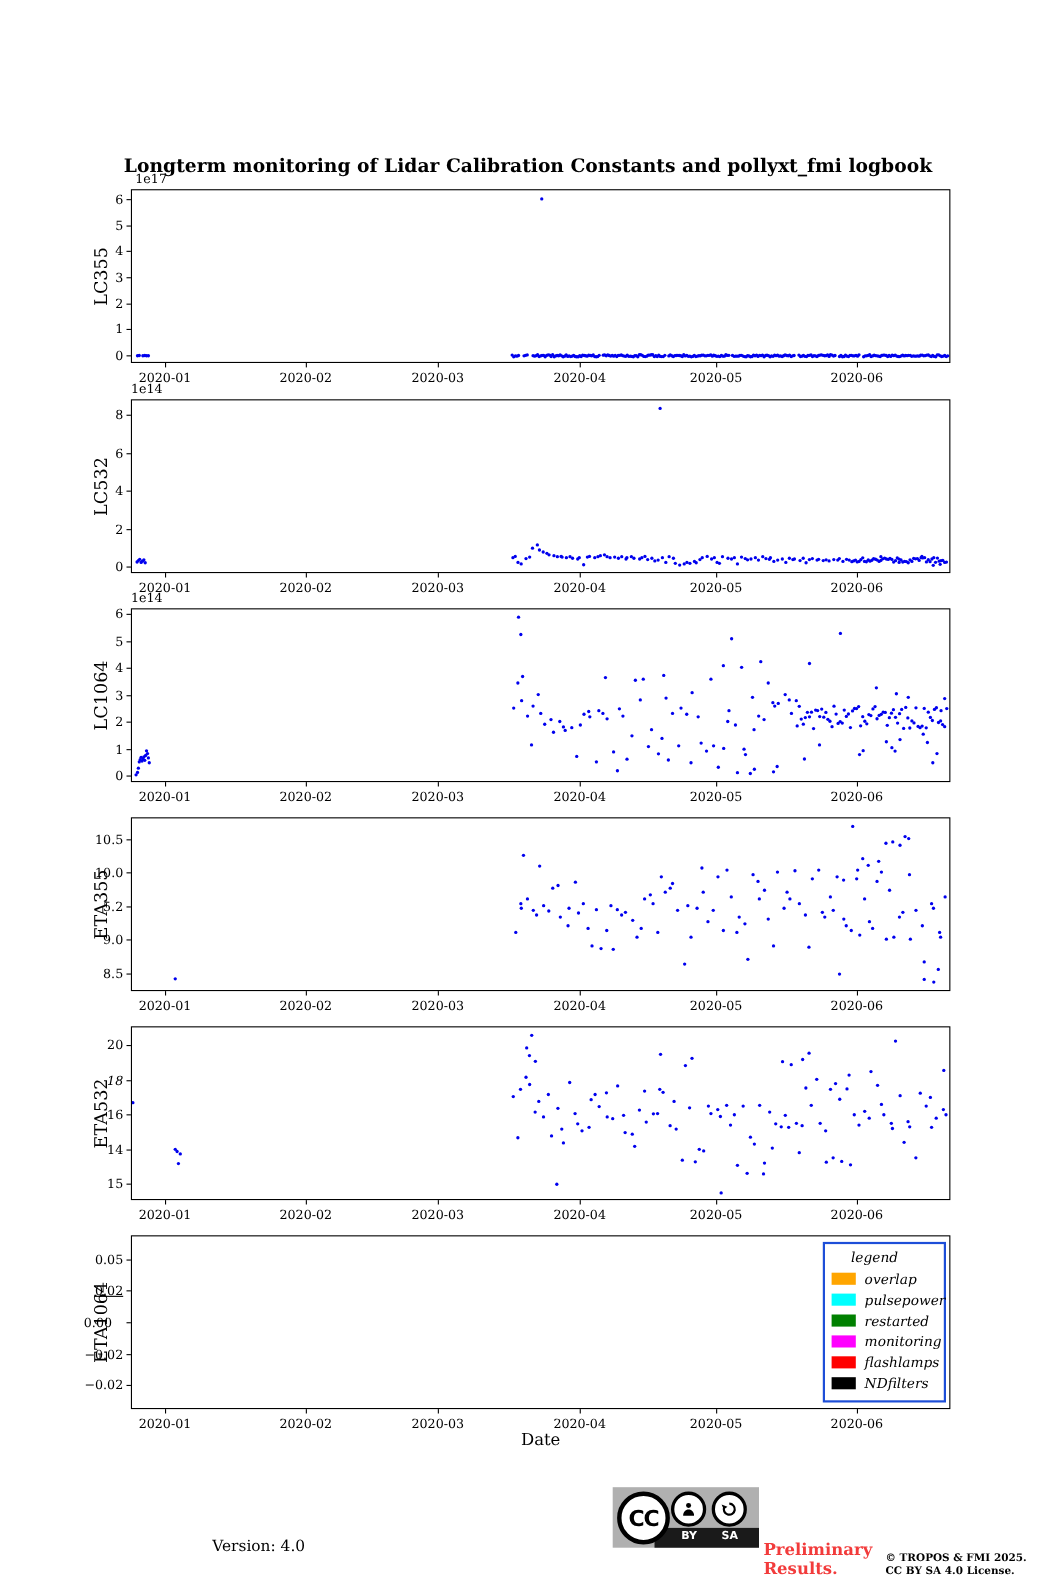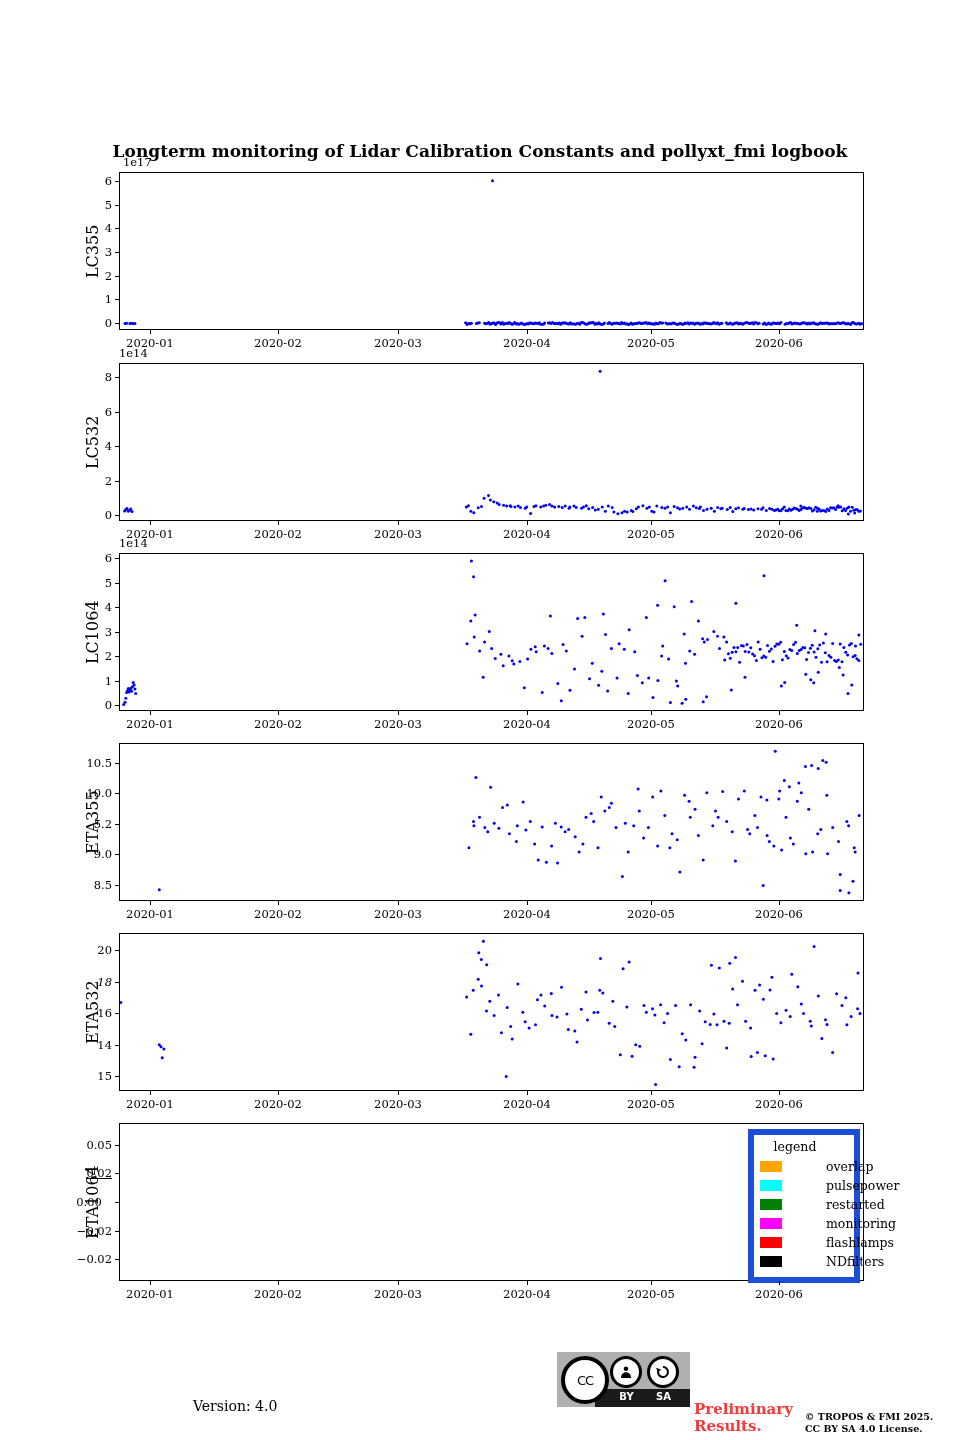--- a/index.html
+++ b/index.html
@@ -11,35 +11,35 @@
   .axes svg{position:absolute;left:0;top:0;}
   .ylab{position:absolute;writing-mode:vertical-rl;transform:rotate(180deg);
         display:flex;align-items:center;justify-content:center;
         font-size:16px;width:20px;text-align:center;}
   .ytick{position:absolute;width:4px;height:1px;background:#000;}
   .xtick{position:absolute;width:1px;height:4px;background:#000;}
   .yticklab{position:absolute;width:46px;text-align:right;font-size:11.5px;line-height:14px;}
   .xticklab{position:absolute;width:64px;text-align:center;font-size:11.5px;line-height:14px;}
   .offtext{position:absolute;font-size:11.5px;}
   .xlabel{position:absolute;font-size:15px;text-align:center;}
-  .legend-box{position:absolute;background:#fff;border:6px solid #1d4ed8;
-              font-size:12.5px;padding:4px 24px 6px 6px;box-sizing:border-box;}
+  .legend-box{position:absolute;background:#fff;border:2px solid #1d4ed8;
+              font-size:12.5px;padding:4px 24px 6px 6px;box-sizing:border-box;font-style:italic;}
   .legend-title{text-align:center;margin-bottom:3px;}
-  .legend-entry{display:flex;align-items:center;height:19px;gap:36px;}
+  .legend-entry{display:flex;align-items:center;height:19px;}
   .legend-swatch{width:22px;height:11px;margin-right:8px;flex:0 0 auto;}
   .footer-version{position:absolute;left:193px;top:1398px;font-size:14px;}
   .prelim{position:absolute;left:694px;top:1401px;width:104px;font-size:15px;
           font-weight:bold;color:#f23b3b;line-height:17px;}
   .copyright{position:absolute;left:805px;top:1411px;font-size:9.5px;font-weight:bold;line-height:11.5px;}
   .cc-badge{position:absolute;left:557px;top:1352px;width:133px;height:55px;background:#b0b0b0;}
   .cc-strip{position:absolute;left:38px;top:37px;width:95px;height:18px;background:#1a1a1a;}
   .cc-circle{position:absolute;background:#fff;border-radius:50%;display:flex;
              align-items:center;justify-content:center;}
   .cc-big{left:4px;top:4px;width:40px;height:40px;border:4px solid #000;
-          font-size:13px;font-weight:normal;font-family:"DejaVu Sans",sans-serif;letter-spacing:-1px;}
+          font-size:20px;font-weight:bold;font-family:"DejaVu Sans",sans-serif;letter-spacing:-1px;}
   .cc-small{width:26px;height:26px;border:3.5px solid #000;top:4px;}
   .cc-person{left:53px;}
   .cc-sa{left:90px;}
   .cc-label{position:absolute;top:39px;width:33px;text-align:center;color:#fff;
             font-size:10px;font-weight:bold;font-family:"DejaVu Sans",sans-serif;}
   .cc-by-lab{left:53px;} .cc-sa-lab{left:90px;}
 </style>
 </head>
 <body>
 
@@ -1121,20 +1121,21 @@
       <div class="xticklab" style="left: 366px; top: 1287px;">2020-03</div>
       <div class="xtick" style="left: 527px; top: 1281px;"></div>
       <div class="xticklab" style="left: 495px; top: 1287px;">2020-04</div>
       <div class="xtick" style="left: 651px; top: 1281px;"></div>
       <div class="xticklab" style="left: 619px; top: 1287px;">2020-05</div>
       <div class="xtick" style="left: 779px; top: 1281px;"></div>
       <div class="xticklab" style="left: 747px; top: 1287px;">2020-06</div>
       <div class="ylab" style="left: 82px; top: 1123px; height: 158px;">ETA1064</div>
     </div>
 
+  <div class="xlabel" style="left:119px;top:1300px;width:745px;">Date</div>
 
   <div class="footer-version">Version: 4.0</div>
 
   <div class="cc-badge">
     <div class="cc-strip"></div>
     <div class="cc-circle cc-big">
       <span>CC</span>
     </div>
     <div class="cc-circle cc-small cc-person">
       <svg width="16" height="16" viewBox="0 0 24 24">

